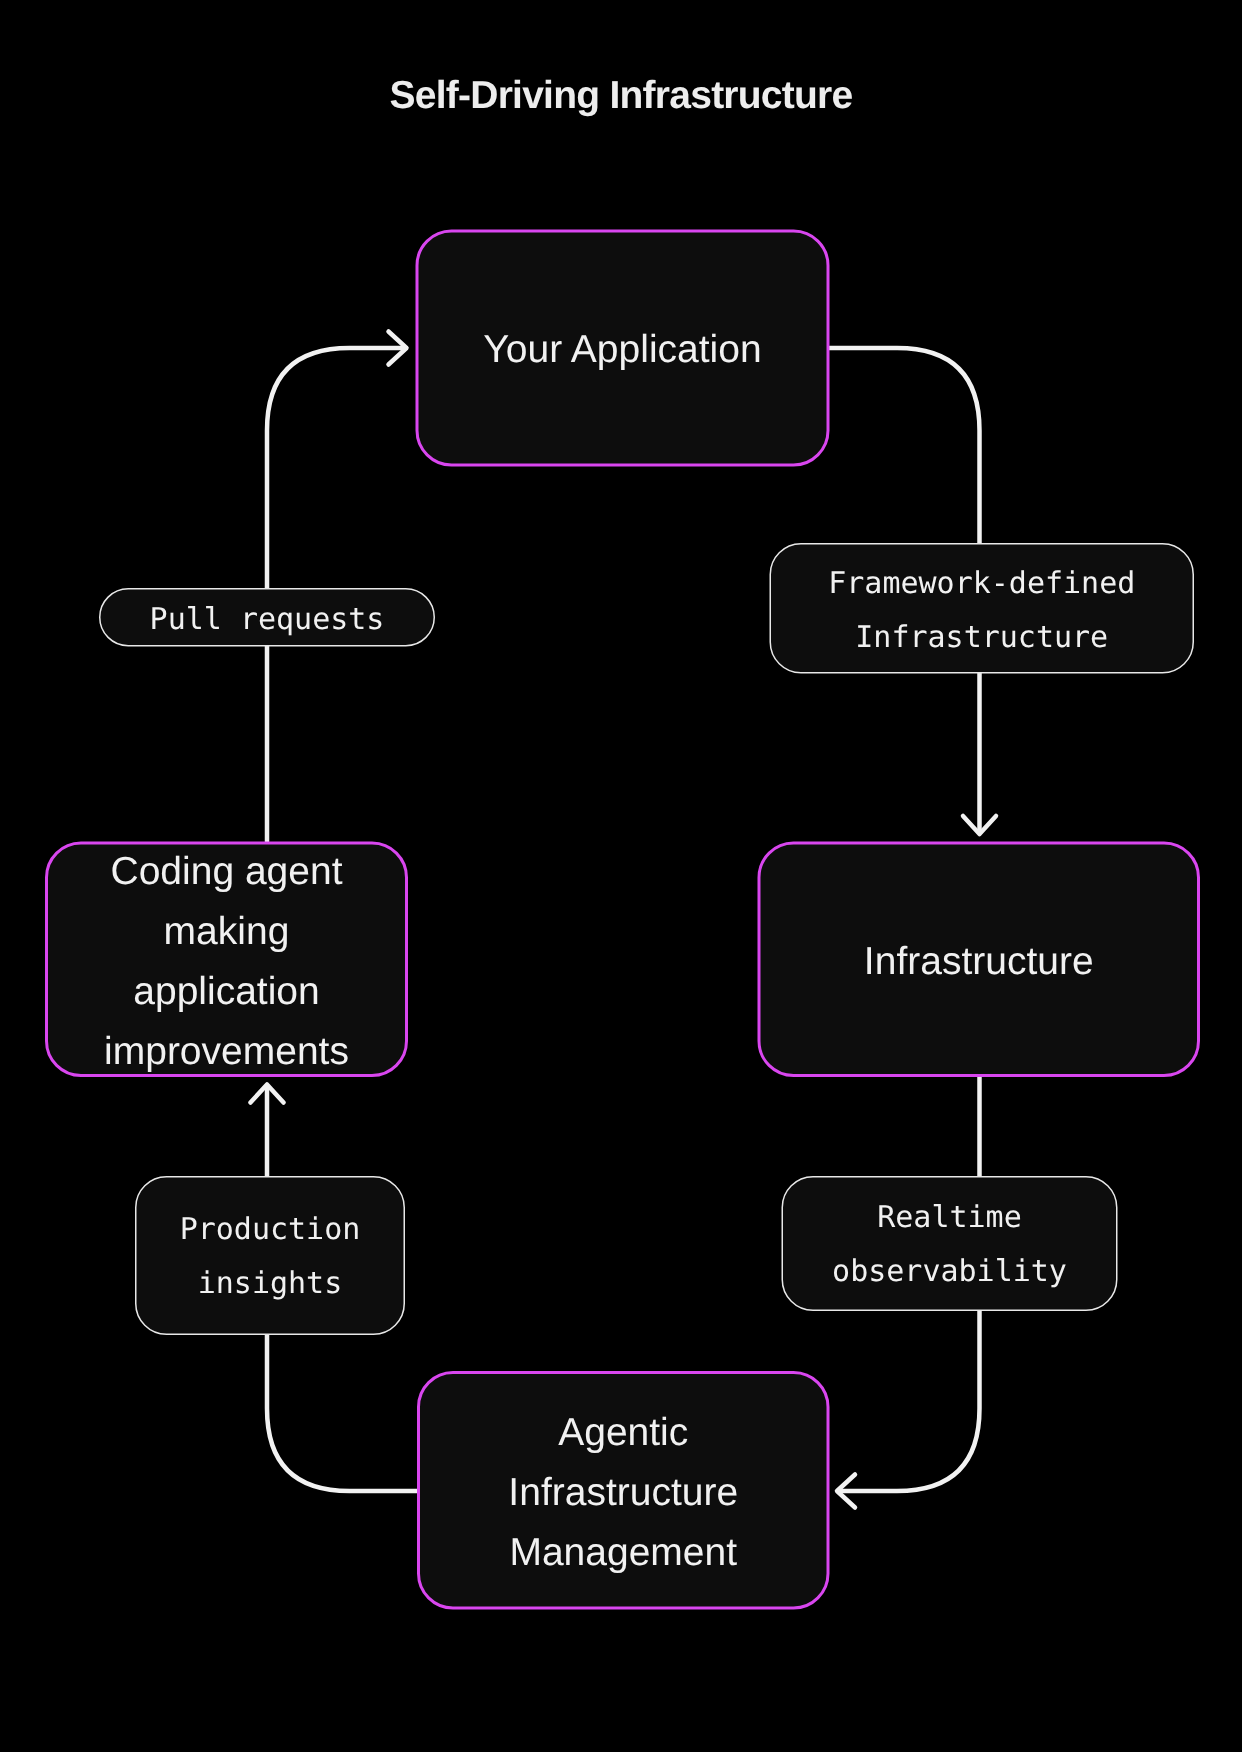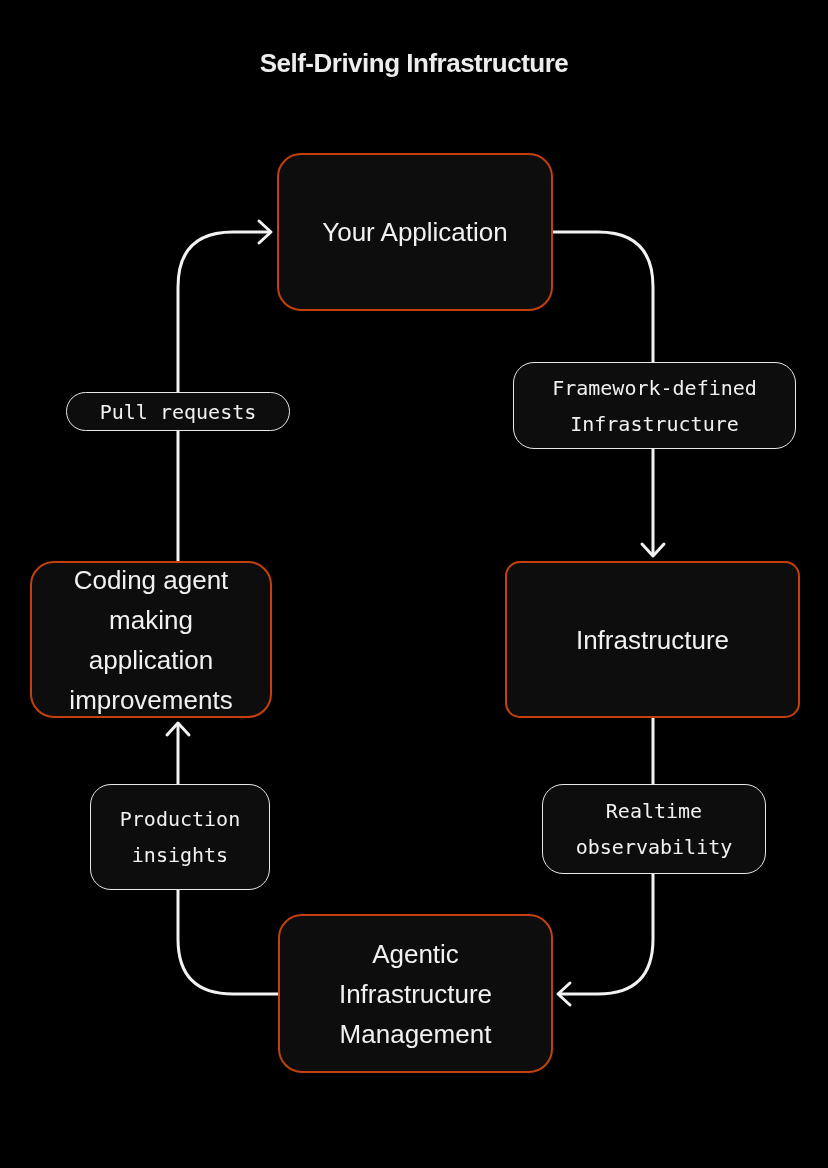--- a/index.html
+++ b/index.html
@@ -39,21 +39,21 @@
     stroke: #f2f2f2;
     stroke-width: 3;
     stroke-linecap: round;
     stroke-linejoin: round;
   }
   .node {
     position: absolute;
     z-index: 2;
     box-sizing: border-box;
     background: #0d0d0d;
-    border: 2px solid #c2410c;
+    border: 2px solid #d946ef;
     border-radius: 24px;
     display: flex;
     align-items: center;
     justify-content: center;
     text-align: center;
     color: #f1f1f1;
     font-size: 26px;
     line-height: 40px;
     padding: 0 18px;
   }
@@ -69,27 +69,27 @@
     justify-content: center;
     text-align: center;
     color: #f1f1f1;
     font-family: "DejaVu Sans Mono", monospace;
     font-size: 20px;
     line-height: 36px;
     padding: 0 14px;
   }
   
   #node-your-application   { left: 277px; top: 153px; width: 276px; height: 158px; }
-  #node-infrastructure     { left: 505px; top: 561px; width: 295px; height: 157px; border-radius: 15px; }
+  #node-infrastructure     { left: 505px; top: 561px; width: 295px; height: 157px; }
   #node-coding-agent       { left: 30px;  top: 561px; width: 242px; height: 157px; }
   #node-agentic-management { left: 278px; top: 914px; width: 275px; height: 159px; text-align: center; }
   
   #pill-pull-requests   { left: 66px;  top: 392px; width: 224px; height: 39px; }
   #pill-framework       { left: 513px; top: 362px; width: 283px; height: 87px; justify-content: center; }
-  #pill-realtime        { left: 542px; top: 784px; width: 224px; height: 90px; }
+  #pill-realtime        { left: 521px; top: 784px; width: 224px; height: 90px; }
   #pill-production      { left: 90px;  top: 784px; width: 180px; height: 106px; }
 </style>
 </head>
 <body>
 
 <main class="canvas">
 
   <h1 class="title">Self-Driving Infrastructure</h1>
 
   <svg class="flow-svg" viewBox="0 0 828 1168" aria-hidden="true">

